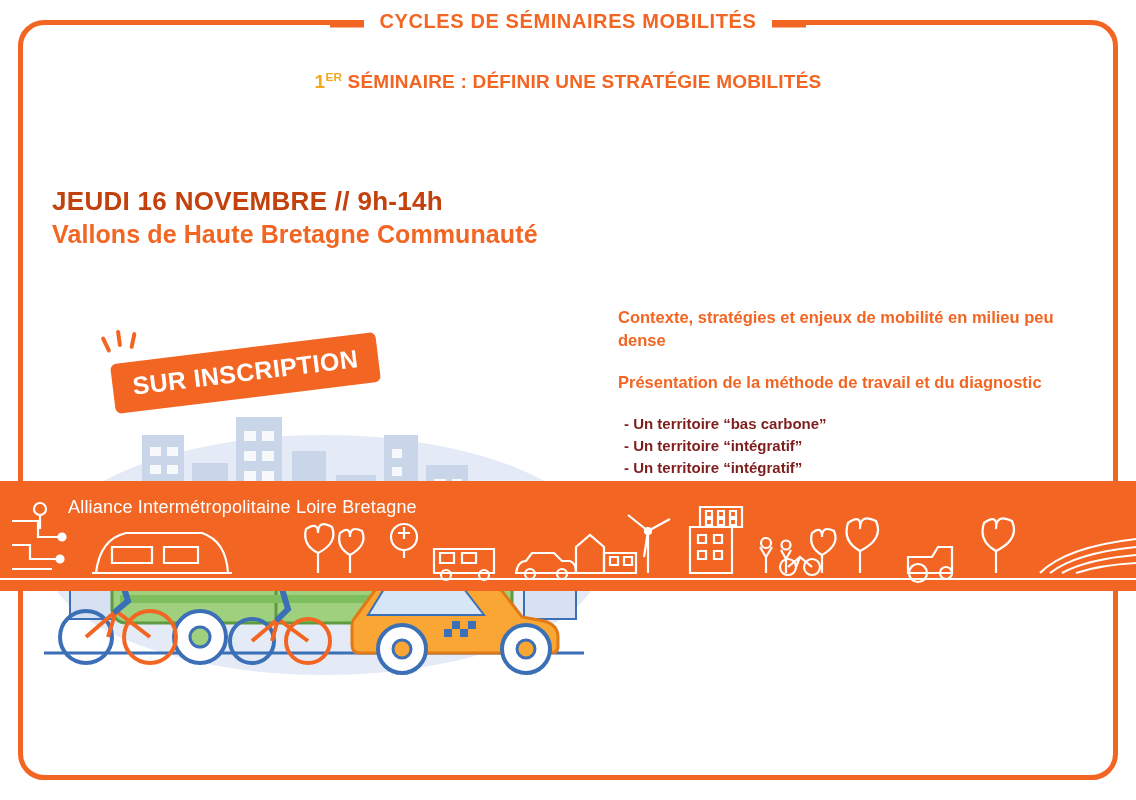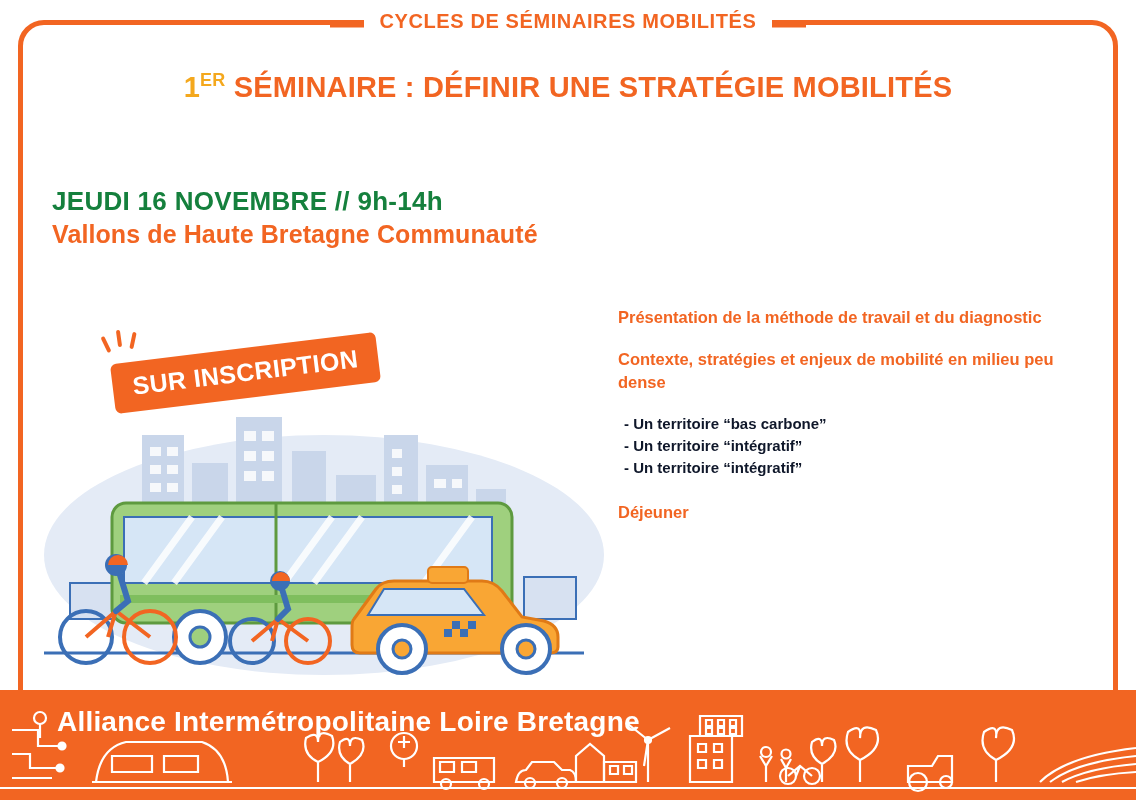--- a/index.html
+++ b/index.html
@@ -5,21 +5,21 @@
   * { box-sizing: border-box; margin: 0; padding: 0; }
   html, body {
     width: 1136px; height: 800px;
     background: #ffffff;
     font-family: "Liberation Sans", sans-serif;
     overflow: hidden;
   }
 
   .poster {
     position: relative;
-    width: 1136px; height: 800px;
+    width: 1136px; height: 591px;
     background: #ffffff;
   }
 
   
   .frame {
     position: absolute;
     left: 18px; top: 20px;
     width: 1100px; height: 760px;
     border: 5px solid #F26522;
     border-radius: 26px;
@@ -42,36 +42,36 @@
     font-size: 20px;
     font-weight: bold;
     letter-spacing: .6px;
   }
 
   
   .headline {
     position: absolute;
     left: 0; right: 0; top: 70px;
     text-align: center;
-    font-size: 29px;
+    font-size: 19px;
     font-weight: bold;
     color: #F26522;
     letter-spacing: .2px;
   }
   .headline .num { color: #F4A81D; }
   .headline sup { font-size: .62em; }
 
   
   .dateblock {
     position: absolute;
     left: 52px; top: 185px;
     line-height: 1.28;
   }
   .dateblock .line1 {
-    font-size: 26px; font-weight: bold; color: #15803d;
+    font-size: 26px; font-weight: bold; color: #c2410c;
     letter-spacing: .3px;
   }
   .dateblock .line2,
   .dateblock .line3 {
     font-size: 25px; font-weight: bold; color: #F26522;
     letter-spacing: .1px;
   }
 
   
   .program {
@@ -80,21 +80,21 @@
     width: 450px;
     color: #F26522;
     font-size: 16.5px;
     font-weight: bold;
     line-height: 1.4;
   }
   .program .item { margin-bottom: 19px; }
   .program .sublist {
     margin-top: 2px;
     font-size: 15px;
-    color: #0f172a;
+    color: #7f1d1d;
     font-weight: bold;
     line-height: 1.45;
     padding-left: 6px;
   }
 
   
   .sticker-wrap {
     position: absolute;
     left: 104px; top: 330px;
     width: 300px; height: 80px;
@@ -132,24 +132,24 @@
   
   .bottom-band {
     position: absolute;
     left: 0; bottom: 0;
     width: 1136px; height: 110px;
     background: #F26522;
     overflow: hidden;
   }
   .band-title {
     position: absolute;
-    left: 57px; top: 16px;
+    left: 68px; top: 16px;
     color: #ffffff;
-    font-size: 28px;
-    font-weight: bold;
+    font-size: 18px;
+    font-weight: normal;
     letter-spacing: .2px;
     z-index: 3;
   }
   .band-art { position: absolute; left: 0; top: 0; }
 </style>
 </head>
 <body>
 
 <div class="poster">
 
@@ -174,24 +174,24 @@
 
   <div class="sticker-wrap">
     <span class="spark s1"></span>
     <span class="spark s2"></span>
     <span class="spark s3"></span>
     <div class="sticker">SUR INSCRIPTION</div>
   </div>
 
   <div class="program">
     <div class="item">
-      <div>Présentation de la méthode de travail et du diagnostic</div>
+      <div>Contexte, stratégies et enjeux de mobilité en milieu peu dense</div>
     </div>
     <div class="item">
-      <div>Contexte, stratégies et enjeux de mobilité en milieu peu dense</div>
+      <div>Présentation de la méthode de travail et du diagnostic</div>
     </div>
     <div class="item">
       <div class="sublist">
         <div>- Un territoire “bas carbone”</div>
         <div>- Un territoire “intégratif”</div>
         <div>- Un territoire “intégratif”</div>
       </div>
     </div>
     <div class="item" style="margin-top:22px;">
       <div>Déjeuner</div>

